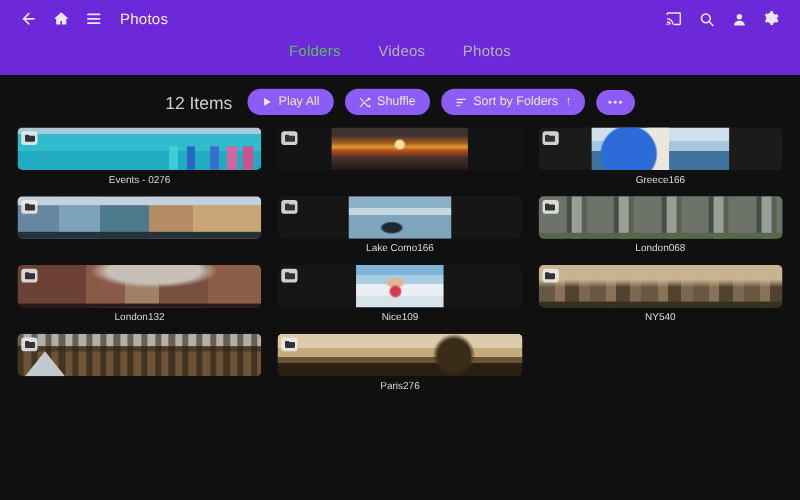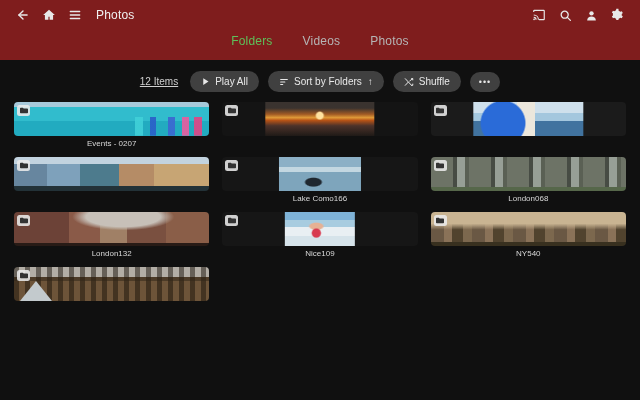--- a/index.html
+++ b/index.html
@@ -4,21 +4,21 @@
 <style>
   * { box-sizing: border-box; margin: 0; padding: 0; }
   html,body { width:640px; height:400px; overflow:hidden; }
   body {
     background:#101010;
     font-family:"Liberation Sans", sans-serif;
     color:#e8e8e8;
     -webkit-font-smoothing:antialiased;
   }
   
-  .topblock { background:#7f1d1d; padding-bottom:4px; }
+  .topblock { background:#6d28d9; padding-bottom:4px; }
   .appbar {
     height:30px; display:flex; align-items:center;
     padding:0 12px; gap:4px;
   }
   .hbtn {
     width:22px; height:22px; display:flex; align-items:center; justify-content:center;
     border:none; background:transparent; cursor:pointer; color:#e8e8e8; flex:0 0 auto;
   }
   .hbtn svg { display:block; }
   .app-title { font-size:12px; font-weight:500; color:#f0f0f0; margin-left:6px; letter-spacing:.2px; }
@@ -27,24 +27,24 @@
   .tab {
     background:transparent; border:none; cursor:pointer;
     font-size:12px; color:#b5b5b5; padding:2px 2px; font-family:inherit; letter-spacing:.2px;
   }
   .tab.active { color:#5ec05a; font-weight:500; }
   
   .toolbar {
     display:flex; align-items:center; justify-content:center; gap:9px;
     margin:11px 0 10px 0;
   }
-  .item-count { font-size:10px; color:#cfcfcf; margin-right:3px;text-decoration:underline; }
+  .item-count { font-size:14px; color:#cfcfcf; margin-right:3px; }
   .pill {
     display:flex; align-items:center; gap:5px;
-    background:#404040; border:none; border-radius:14px; cursor:pointer;
+    background:#8b5cf6; border:none; border-radius:14px; cursor:pointer;
     color:#e8e8e8; font-size:10px; padding:5px 11px; font-family:inherit;
   }
   .pill svg { display:block; flex:0 0 auto; }
   .pill .dir { font-size:10px; margin-left:1px; }
   .pill.more { padding:5px 9px; letter-spacing:1px; font-size:9px; }
   
   .grid {
     display:grid; grid-template-columns:repeat(3, 1fr);
     column-gap:13px; row-gap:9px;
     padding:0 14px; margin-top:2px;
@@ -212,48 +212,48 @@
 
 <div class="toolbar">
   <span class="item-count">12 Items</span>
   <button class="pill">
     <svg width="9" height="9" viewBox="0 0 24 24" fill="#e8e8e8">
         <path d="M6 3l14 9-14 9z"></path>
       </svg>
     <span>Play All</span>
   </button>
   <button class="pill">
+    <svg width="10" height="10" viewBox="0 0 24 24" fill="none" stroke="#e8e8e8" stroke-width="2.4" stroke-linecap="round" stroke-linejoin="round">
+        <path d="M3 4l15 16M18 20h3v-3M18 4h3v3M3 20 10 12.6M13.8 9.4 21 4" transform="translate(0,0)"></path>
+      </svg>
+    <span>Shuffle</span>
+  </button>
+  <button class="pill">
     <svg width="10" height="10" viewBox="0 0 24 24" fill="none" stroke="#e8e8e8" stroke-width="2.6" stroke-linecap="round">
         <path d="M4 6h16M4 12h10M4 18h5"></path>
       </svg>
     <span>Sort by Folders</span>
     <span class="dir">↑</span>
   </button>
-  <button class="pill">
-    <svg width="10" height="10" viewBox="0 0 24 24" fill="none" stroke="#e8e8e8" stroke-width="2.4" stroke-linecap="round" stroke-linejoin="round">
-        <path d="M3 4l15 16M18 20h3v-3M18 4h3v3M3 20 10 12.6M13.8 9.4 21 4" transform="translate(0,0)"></path>
-      </svg>
-    <span>Shuffle</span>
-  </button>
   <button class="pill more">
     <span>•••</span>
   </button>
 </div>
 
 <div class="grid">
 
   <div class="tile">
     <div class="thumb t-events">
       <span class="badge">
           <svg width="8" height="7" viewBox="0 0 10 8">
             <path d="M0 1.5Q0 .5 1 .5h2.6l1 1H9q1 0 1 1v4q0 1-1 1H1q-1 0-1-1z" fill="#333"></path>
           </svg>
         </span>
     </div>
-    <div class="tile-label">Events - 0207</div>
+    <div class="tile-label">Events - 0276</div>
   </div>
 
   <div class="tile">
     <div class="thumb t-greece042">
       <span class="badge">
           <svg width="8" height="7" viewBox="0 0 10 8">
             <path d="M0 1.5Q0 .5 1 .5h2.6l1 1H9q1 0 1 1v4q0 1-1 1H1q-1 0-1-1z" fill="#333"></path>
           </svg>
         </span>
       <div class="ph center"></div>
@@ -262,20 +262,21 @@
 
   <div class="tile">
     <div class="thumb t-greece166">
       <span class="badge">
           <svg width="8" height="7" viewBox="0 0 10 8">
             <path d="M0 1.5Q0 .5 1 .5h2.6l1 1H9q1 0 1 1v4q0 1-1 1H1q-1 0-1-1z" fill="#333"></path>
           </svg>
         </span>
       <div class="ph center"></div>
     </div>
+    <div class="tile-label">Greece166</div>
   </div>
 
   <div class="tile">
     <div class="thumb t-lakecomo134">
       <span class="badge">
           <svg width="8" height="7" viewBox="0 0 10 8">
             <path d="M0 1.5Q0 .5 1 .5h2.6l1 1H9q1 0 1 1v4q0 1-1 1H1q-1 0-1-1z" fill="#333"></path>
           </svg>
         </span>
     </div>
@@ -342,14 +343,24 @@
   <div class="tile">
     <div class="thumb t-paris238">
       <span class="badge">
           <svg width="8" height="7" viewBox="0 0 10 8">
             <path d="M0 1.5Q0 .5 1 .5h2.6l1 1H9q1 0 1 1v4q0 1-1 1H1q-1 0-1-1z" fill="#333"></path>
           </svg>
         </span>
     </div>
   </div>
 
+  <div class="tile">
+    <div class="thumb t-paris276">
+      <span class="badge">
+          <svg width="8" height="7" viewBox="0 0 10 8">
+            <path d="M0 1.5Q0 .5 1 .5h2.6l1 1H9q1 0 1 1v4q0 1-1 1H1q-1 0-1-1z" fill="#333"></path>
+          </svg>
+        </span>
+    </div>
+    <div class="tile-label">Paris276</div>
+  </div>
 
 </div>
 
 </body></html>

